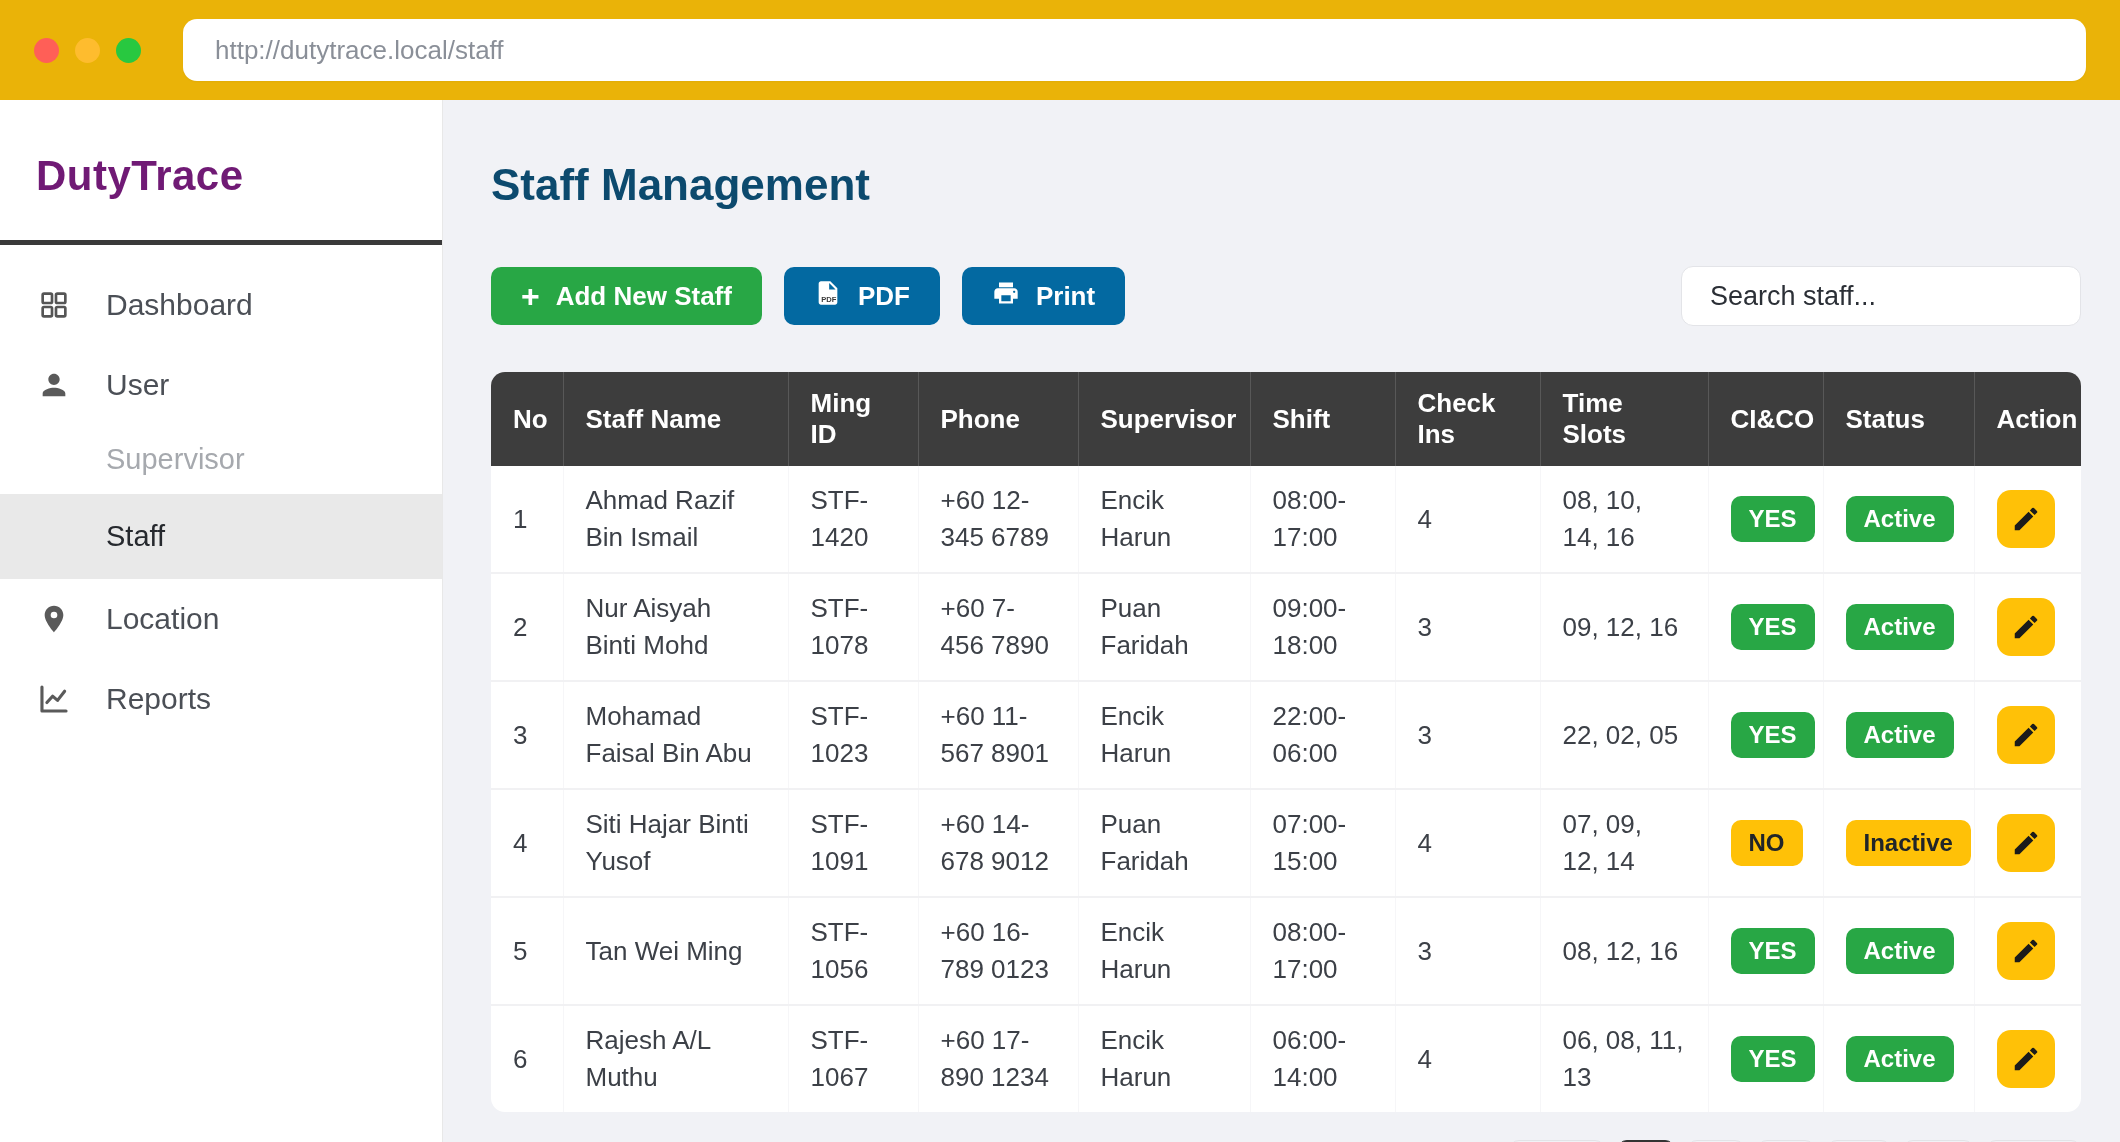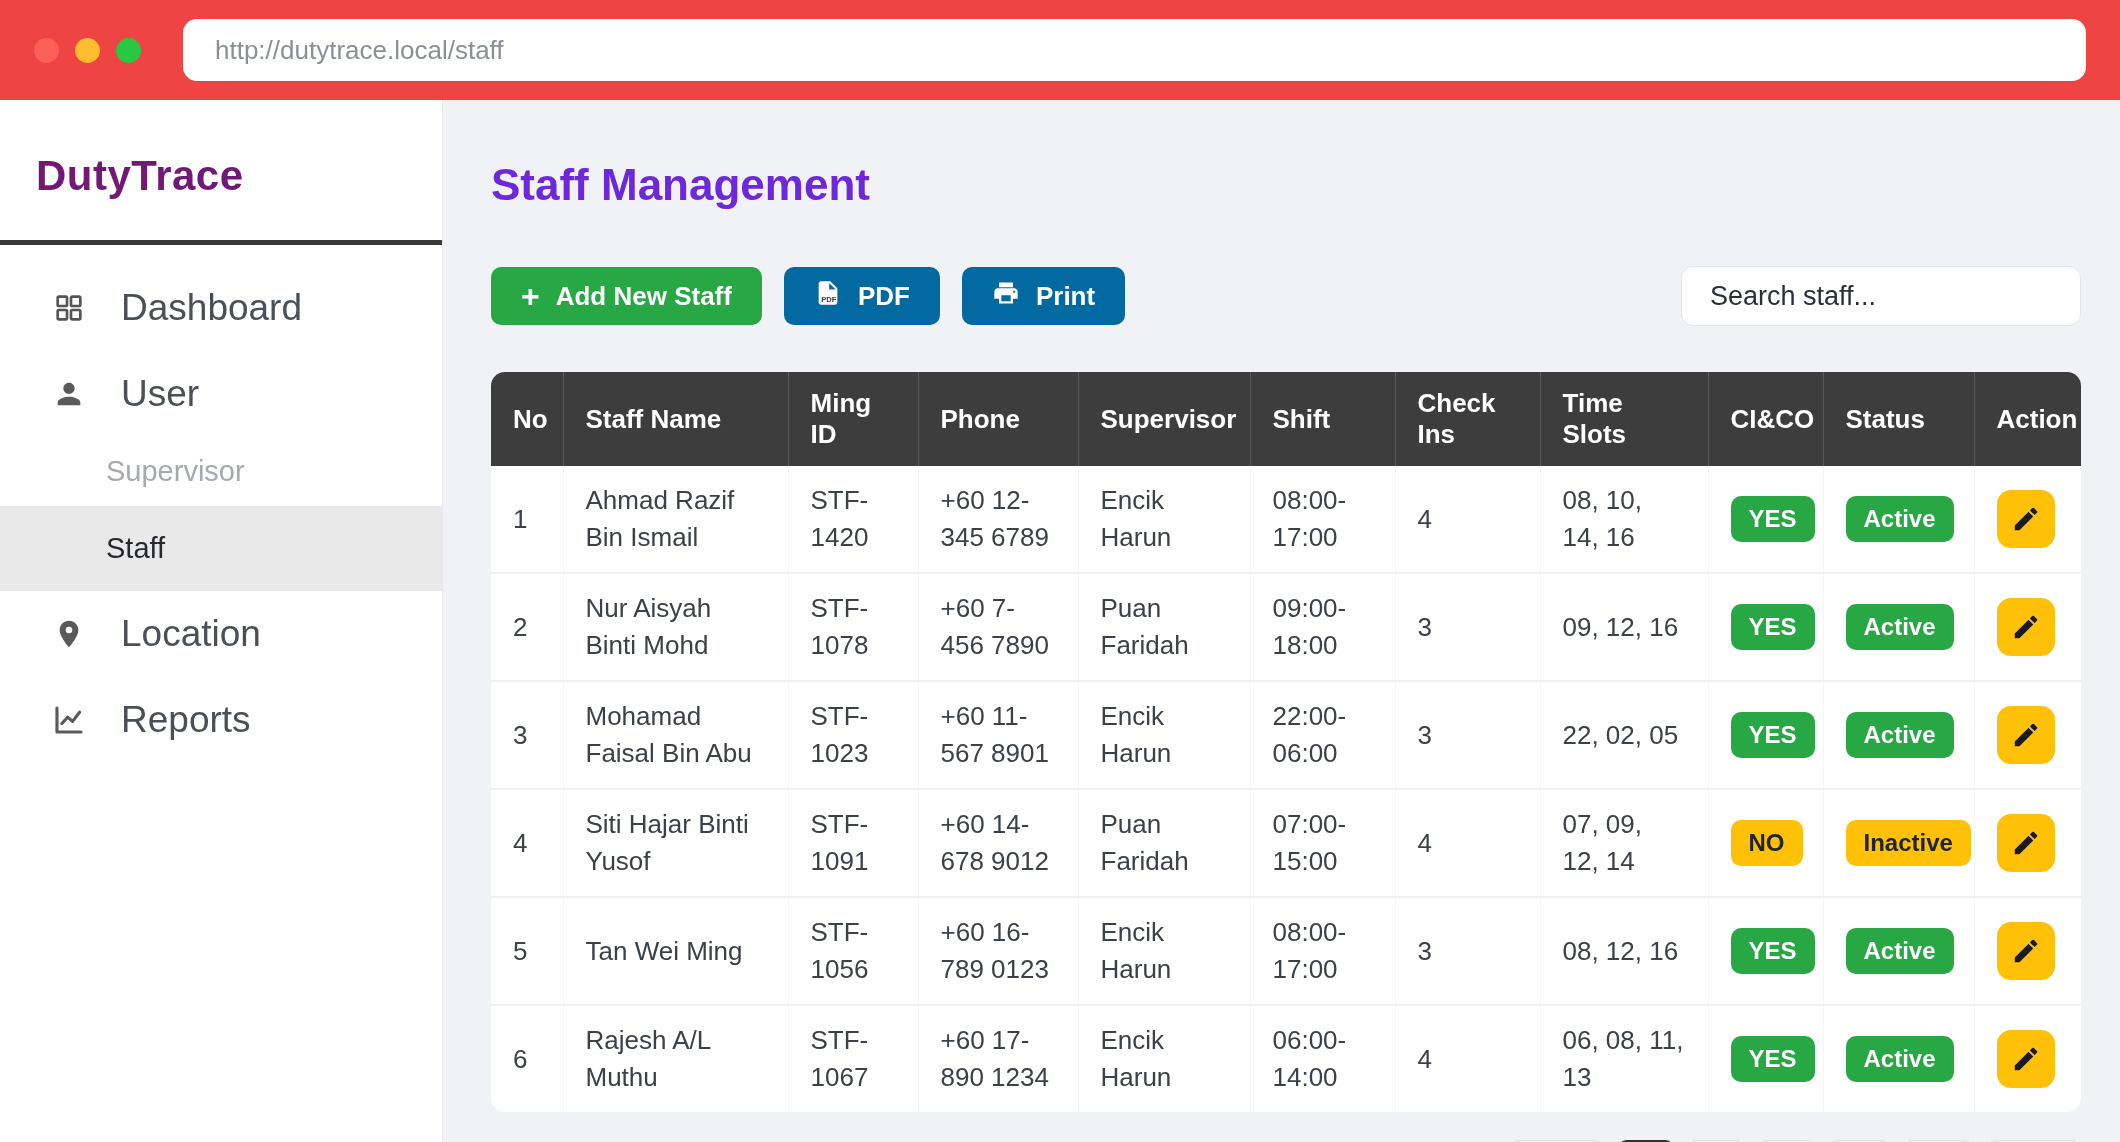--- a/index.html
+++ b/index.html
@@ -5,21 +5,21 @@
   * { box-sizing: border-box; margin: 0; padding: 0; }
   html, body { width: 2120px; height: 1142px; }
   body {
     font-family: "Liberation Sans", "DejaVu Sans", sans-serif;
     background: #f1f2f6;
     overflow: hidden;
   }
 
   
   .browser-bar {
-    height: 100px; background: #ef4444;
+    height: 100px; background: #eab308;
     display: flex; align-items: center; padding: 0 34px;
   }
   .traffic-lights { display: flex; gap: 16px; }
   .tl { width: 25px; height: 25px; border-radius: 50%; }
   .tl-red { background: #ff5f57; }
   .tl-yellow { background: #febc2e; }
   .tl-green { background: #28c840; }
   .url-field {
     flex: 1; margin-left: 42px; height: 62px; background: #ffffff;
     border-radius: 14px; display: flex; align-items: center;
@@ -35,33 +35,33 @@
     flex-shrink: 0;
   }
   .brand {
     font-size: 42px; font-weight: bold; color: #701a75;
     padding: 52px 36px 40px 36px; letter-spacing: 0.5px;
   }
   .brand-divider { height: 5px; background: #3a3a3a; }
   .nav { padding-top: 20px; }
   .nav-item {
     display: flex; align-items: center; gap: 34px;
-    padding: 22px 51px; font-size: 37px; color: #4b4f56; cursor: pointer;
+    padding: 22px 36px; font-size: 30px; color: #4b4f56; cursor: pointer;
   }
   .nav-item .icon { width: 36px; height: 36px; display: inline-flex; align-items: center; justify-content: center; }
   .nav-sub {
     padding: 18px 36px 18px 106px; font-size: 29px; color: #a6a9ae; cursor: pointer;
   }
   .nav-sub.active {
     background: #e9e9e9; color: #26292e; padding-top: 26px; padding-bottom: 26px;
   }
 
   
   .main { flex: 1; padding: 46px 40px 0 48px; }
-  .page-title { font-size: 44px; font-weight: bold; color: #6d28d9; margin-top: 14px; }
+  .page-title { font-size: 44px; font-weight: bold; color: #0c4a6e; margin-top: 14px; }
 
   .toolbar-row { display: flex; align-items: center; margin-top: 56px; }
   .btn {
     display: inline-flex; align-items: center; gap: 16px;
     height: 58px; padding: 0 30px; border: none; border-radius: 10px;
     font-family: inherit; font-size: 26px; font-weight: bold; color: #fff; cursor: pointer;
   }
   .btn + .btn { margin-left: 22px; }
   .btn-green { background: #28a745; }
   .btn-dark { background: #0369a1; }

